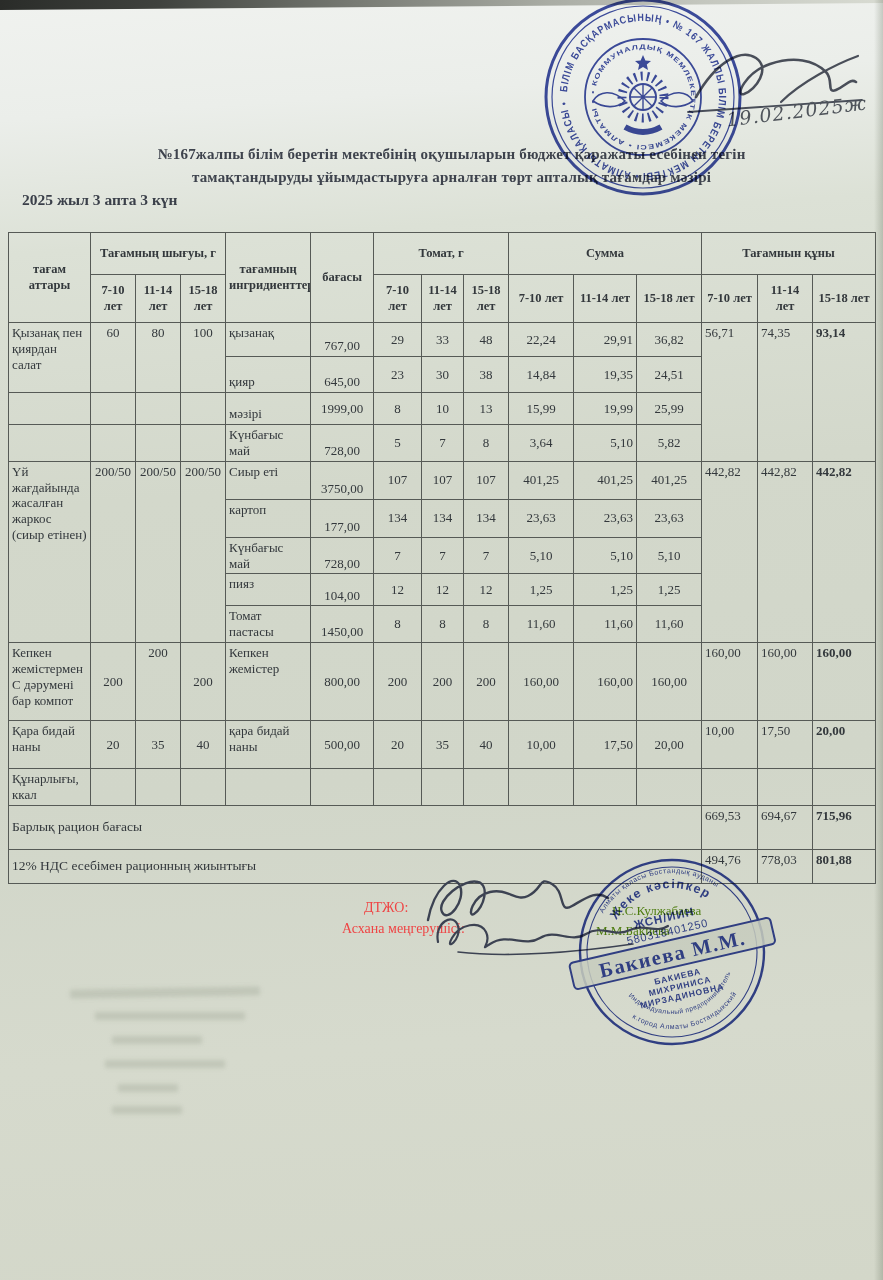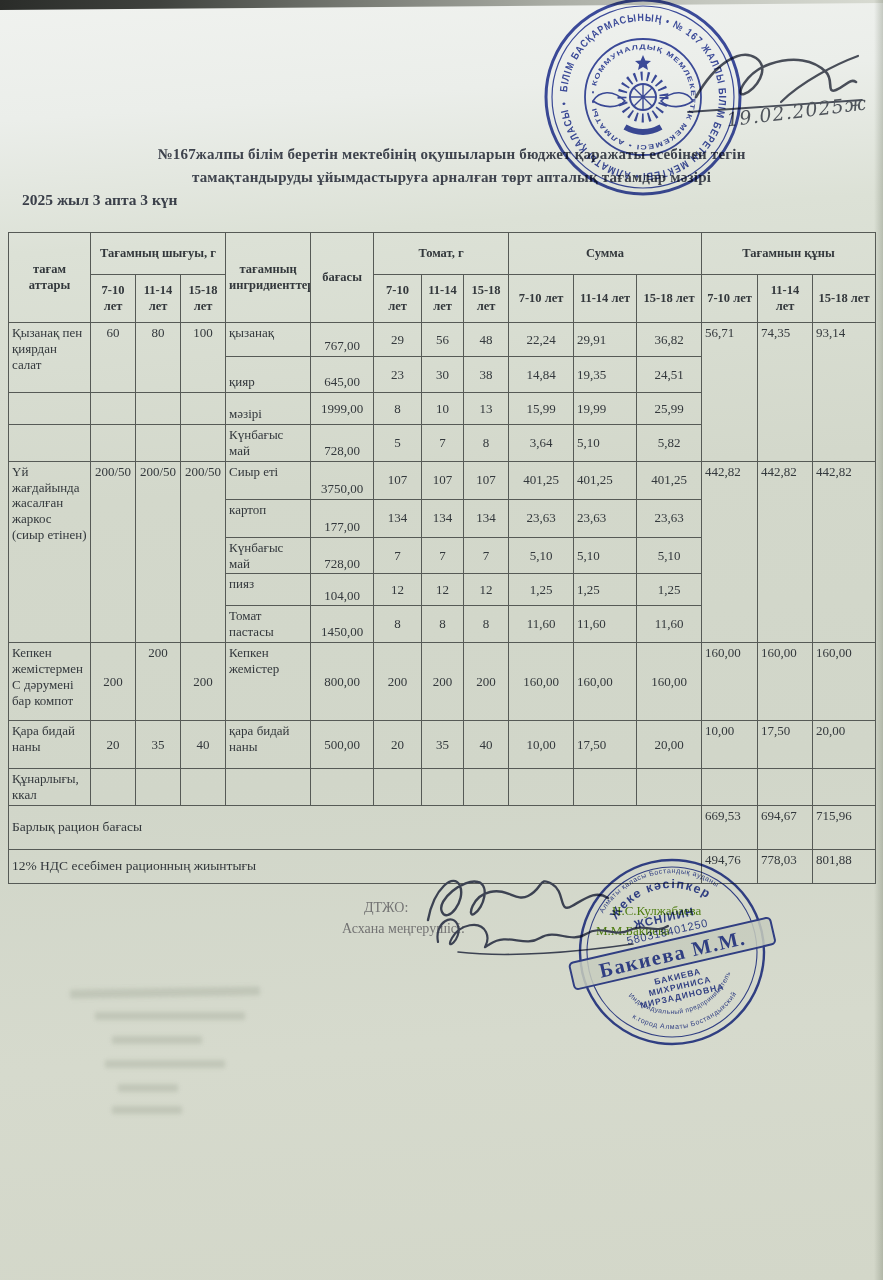--- a/index.html
+++ b/index.html
@@ -22,30 +22,30 @@
 
   table.menu{position:absolute;top:232px;left:8px;width:867px;border-collapse:collapse;
     table-layout:fixed;font-size:13px;color:#33383c;}
   table.menu td{border:1.2px solid #565a56;padding:2px 3px;overflow:hidden;line-height:1.22;}
   .hc{text-align:center;vertical-align:middle;font-weight:bold;font-size:12.5px;}
   .dish{vertical-align:top;text-align:left;padding:3px 2px 3px 4px;font-family:Liberation Serif, serif;}
   .out{text-align:center;vertical-align:top;padding-top:3px;}
   .ing{vertical-align:top;padding:3px 2px 2px 5px;margin-top:11px;}
   .price{text-align:center;vertical-align:bottom;padding-bottom:5px;margin-left:47px;}
   .num{text-align:center;vertical-align:middle;}
-  .s2{text-align:left;vertical-align:middle;padding:2px 15px;word-break:break-all;margin-top:44px;}
+  .s2{text-align:right;vertical-align:middle;padding:2px 15px;word-break:break-all;margin-top:44px;}
   .cost{text-align:left;vertical-align:top;padding-top:4px;}
   .c1{padding:4px 11px 2px 11px;word-break:break-all;}
   .c2{padding:4px 11px 2px 11px;word-break:break-all;}
-  .c3{padding:4px 4px 2px 4px;}
+  .c3{padding:4px 4px 2px 4px;font-weight:bold;}
   .lbl{text-align:left;vertical-align:middle;padding-left:6px;font-size:13.5px;}
   .va-t{vertical-align:top;}
   .va-m{vertical-align:middle;}
 
-  .sig-label{position:absolute;font-size:14px;color:#737373;}
+  .sig-label{position:absolute;font-size:14px;color:#ef4444;}
   .sig-name{position:absolute;font-size:13px;color:#4d7c0f;}
   .hand-date{position:absolute;top:100px;left:726px;transform:rotate(-7deg);
     font-style:italic;font-size:19px;color:#4f545b;letter-spacing:1px;
     font-family:"DejaVu Serif",serif;}
   .ghost{position:absolute;background:rgba(122,132,116,0.22);filter:blur(2px);border-radius:2px;}
   svg.stampsvg{position:absolute;mix-blend-mode:multiply;}
   svg.sig{position:absolute;}
 </style>
 </head>
 <body>
@@ -101,21 +101,21 @@
   </tr>
 
   <tr style="height:34px">
     <td rowspan="2" class="dish">Қызанақ пен қиярдан салат</td>
     <td rowspan="2" class="out">60</td>
     <td rowspan="2" class="out">80</td>
     <td rowspan="2" class="out">100</td>
     <td class="ing">қызанақ</td>
     <td class="price">767,00</td>
     <td class="num">29</td>
-    <td class="num">56</td>
+    <td class="num">33</td>
     <td class="num">48</td>
     <td class="num">22,24</td>
     <td class="s2">29,91</td>
     <td class="num">36,82</td>
     <td rowspan="4" class="cost c1">56,71</td>
     <td rowspan="4" class="cost c2">74,35</td>
     <td rowspan="4" class="cost c3">93,14</td>
   </tr>
   <tr style="height:36px">
     <td class="ing ing-b" style="vertical-align:bottom">қияр</td>

